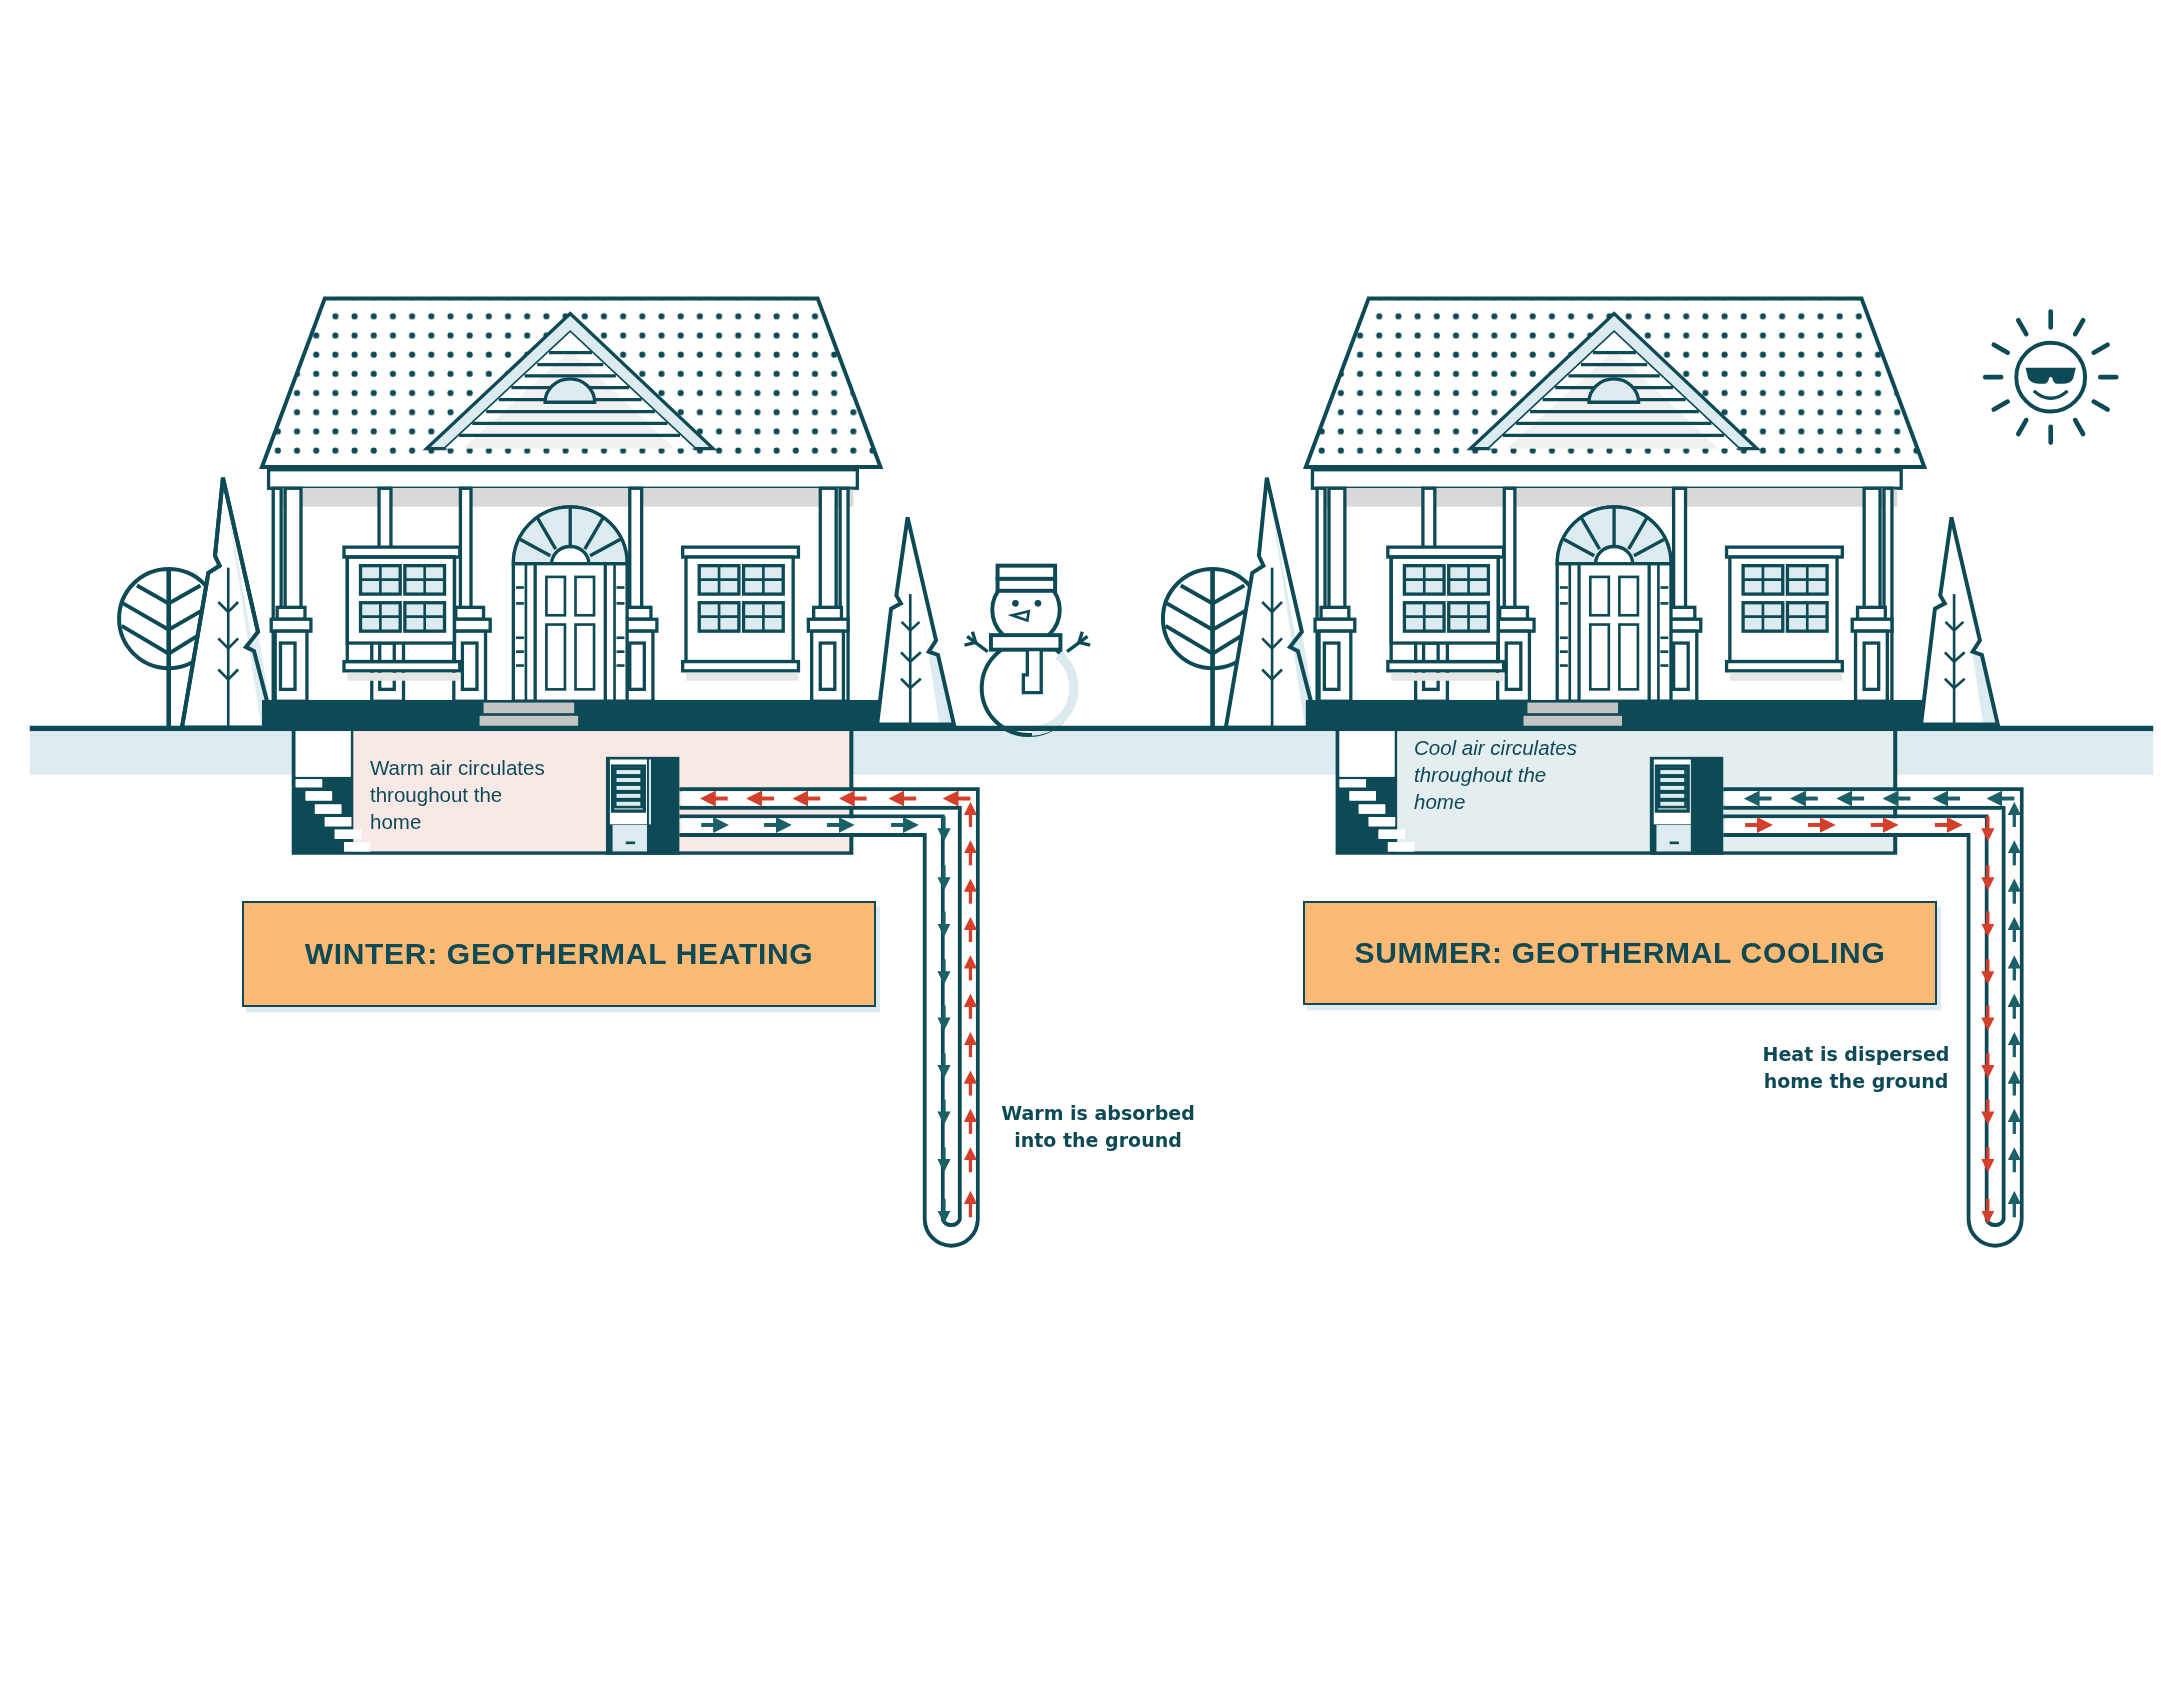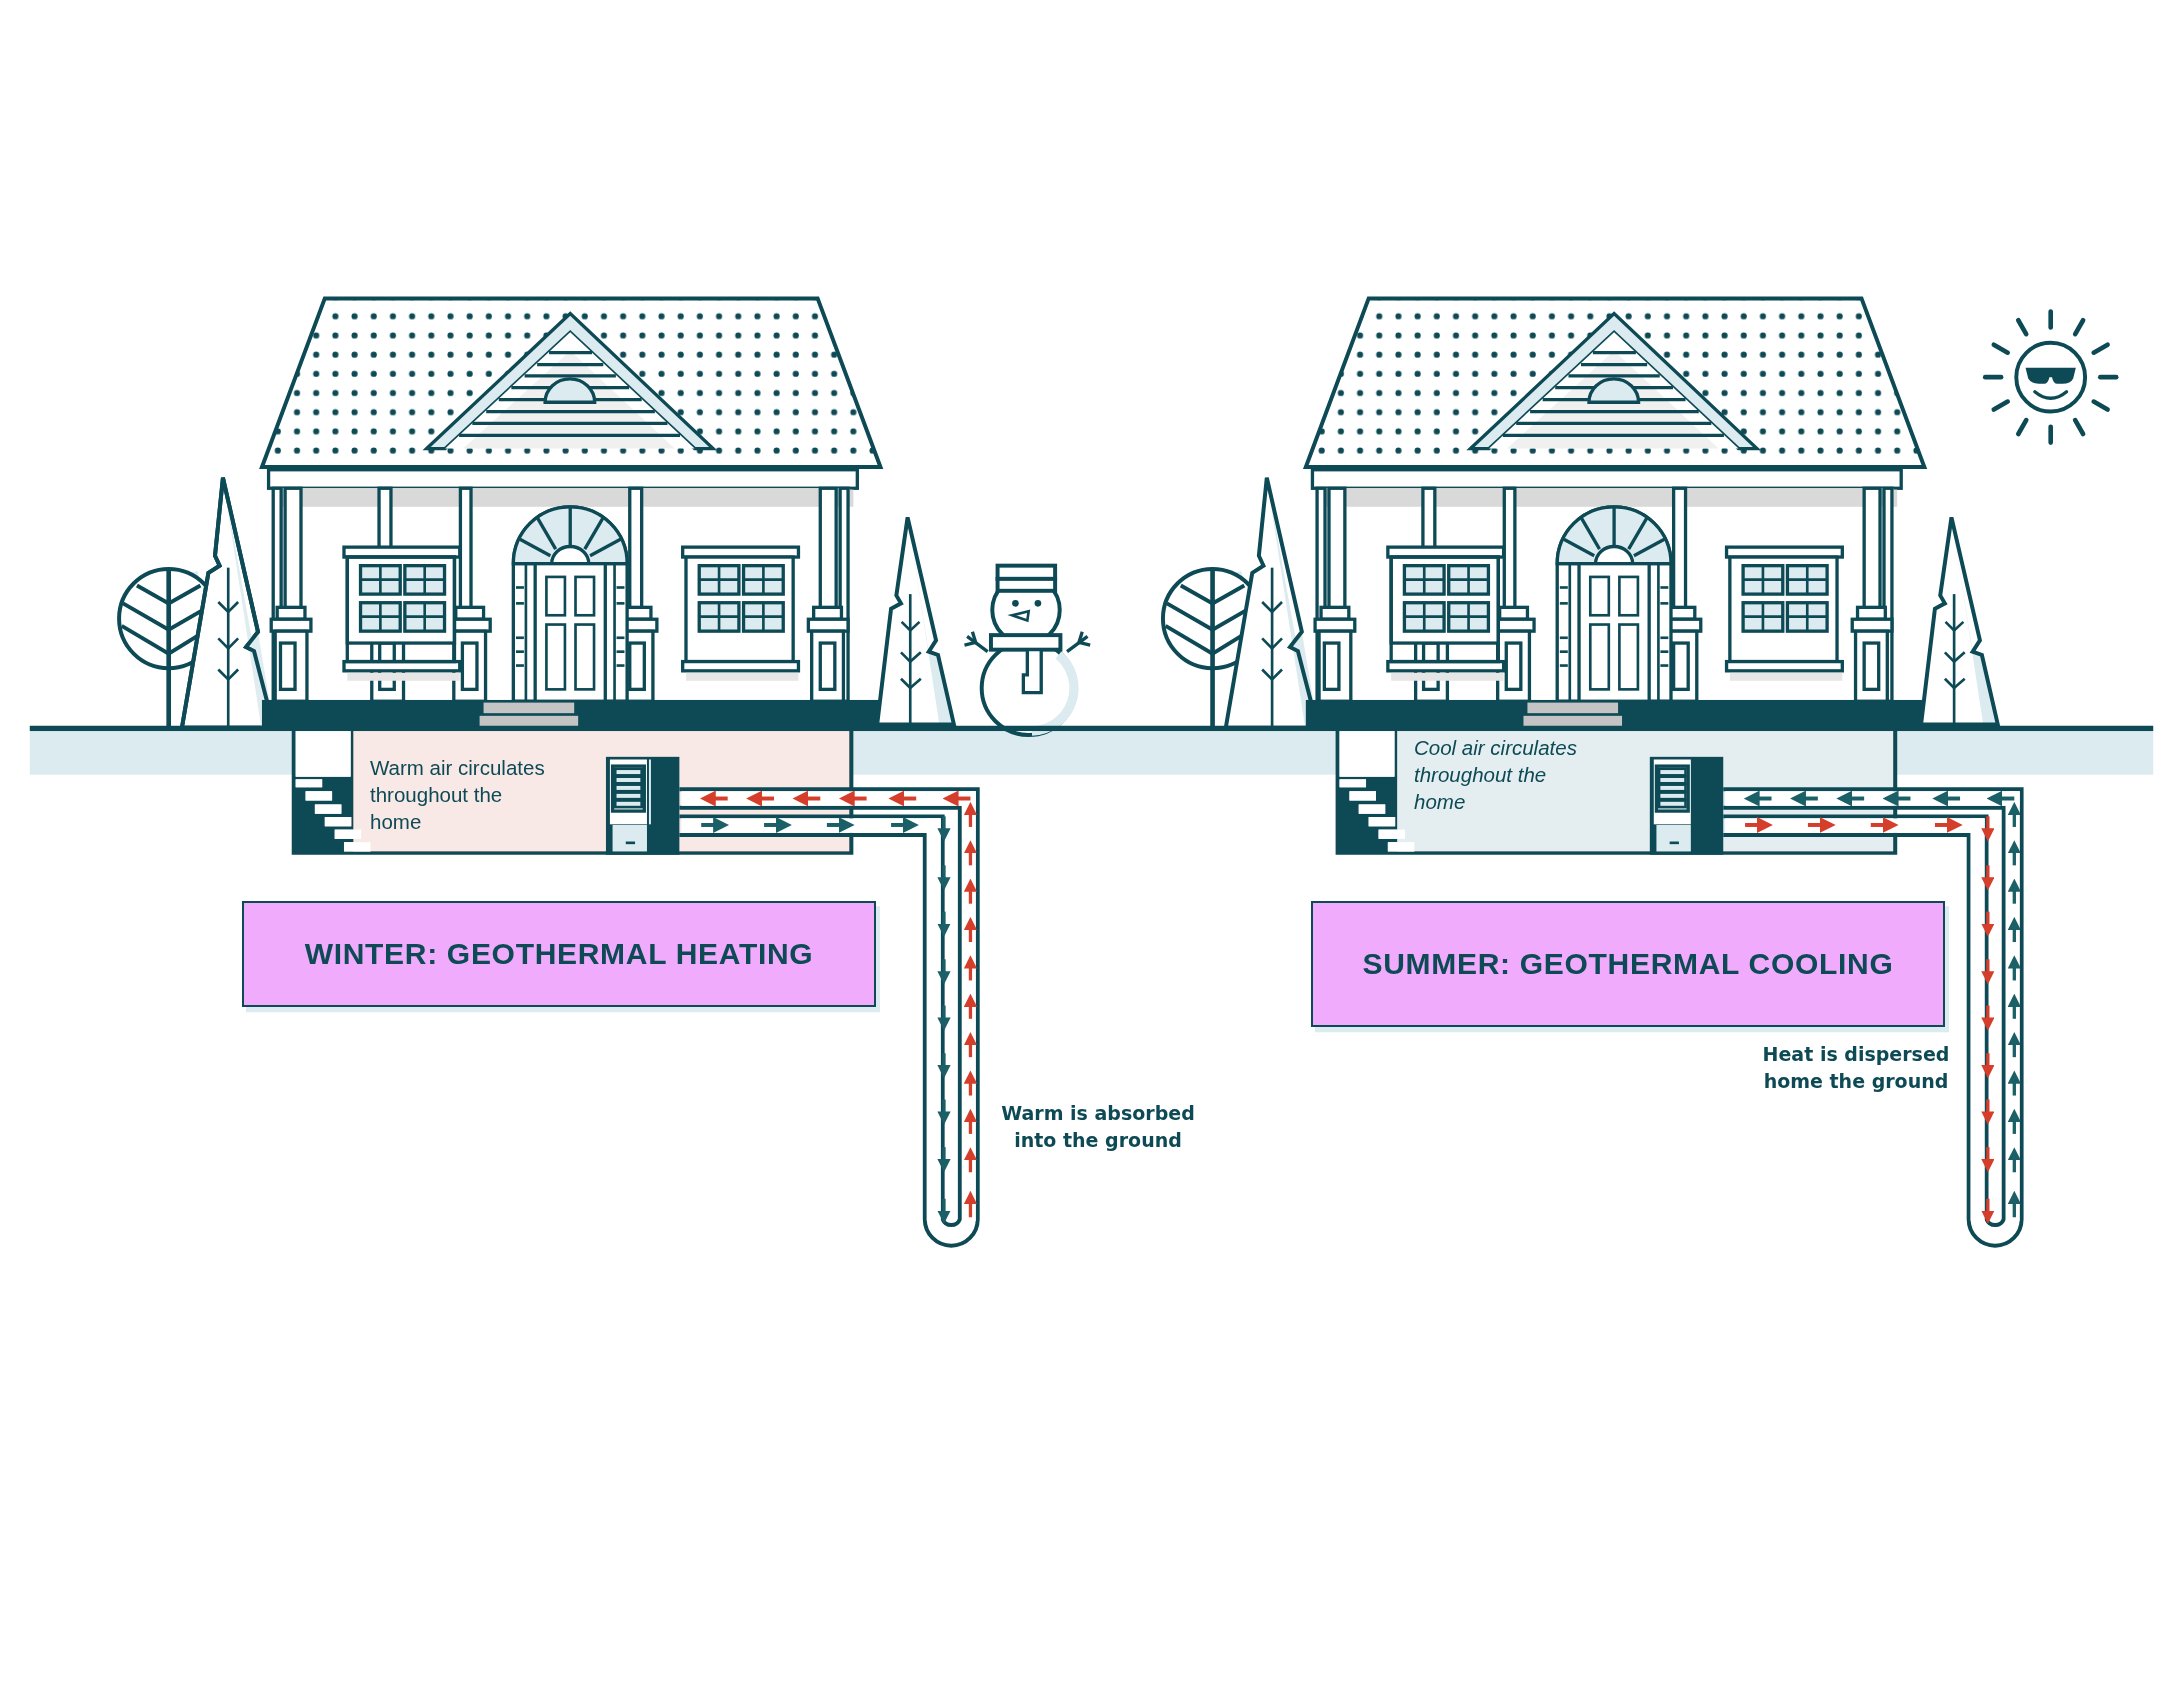--- a/index.html
+++ b/index.html
@@ -1,20 +1,20 @@
 <!DOCTYPE html>
 <html style="font-size:10.6px"><head>
 <meta charset="utf-8">
 <style>
   html, body { margin: 0; padding: 0; background: #ffffff; }
   body { width: 2183px; height: 1687px; position: relative; overflow: hidden; font-family: "Liberation Sans", sans-serif; }
   #scene { position: absolute; left: 0; top: 0; width: 2183px; height: 1687px; }
   .label-box {
     position: absolute; box-sizing: border-box; border: 2.6px solid #0d4a55;
-    background: #f0abfc; box-shadow: 4px 5.3px 0 #dcebef;
+    background: #fdba74; box-shadow: 4px 5.3px 0 #dcebef;
     display: flex; align-items: center; justify-content: center;
     font-family: "Liberation Sans", sans-serif; font-size: 30px; color: #0d4a55;
     letter-spacing: 0.7px; font-weight: 700;
   }
   .basement-text {
     position: absolute; text-align: left; color: #0d4a55;
     font-family: "Liberation Sans", sans-serif; font-size: 20.5px; line-height: 27px;
   }
   .heat-text {
     position: absolute; text-align: center; color: #0d4a55; font-weight: 700;
@@ -844,20 +844,20 @@
 <div class="heat-text" style="left:992px; top:1100px; width:212px;">
   <div>Warm is absorbed</div>
   <div>into the ground</div>
 </div>
 
 <div class="basement-text" style="left:1414px; top:734px; width:238px;font-style:italic;">
   <div>Cool air circulates</div>
   <div>throughout the</div>
   <div>home</div>
 </div>
-<div class="label-box" style="left:1303px; top:901px; width:634px; height:126px;margin-left:8px;">
+<div class="label-box" style="left:1303px; top:901px; width:634px; height:104px;">
   <span>SUMMER: GEOTHERMAL COOLING</span>
 </div>
 <div class="heat-text" style="left:1747px; top:1041px; width:218px;">
   <div>Heat is dispersed</div>
   <div>home the ground</div>
 </div>
 
 
 </body></html>

